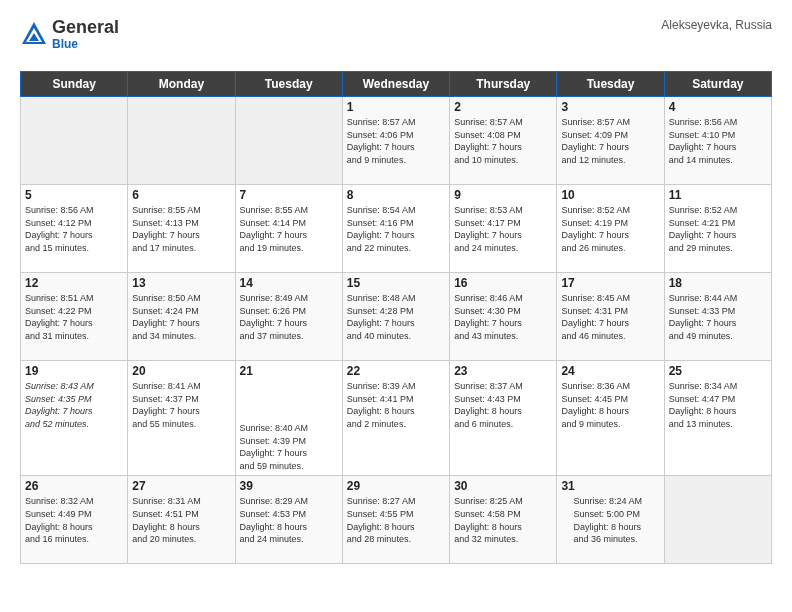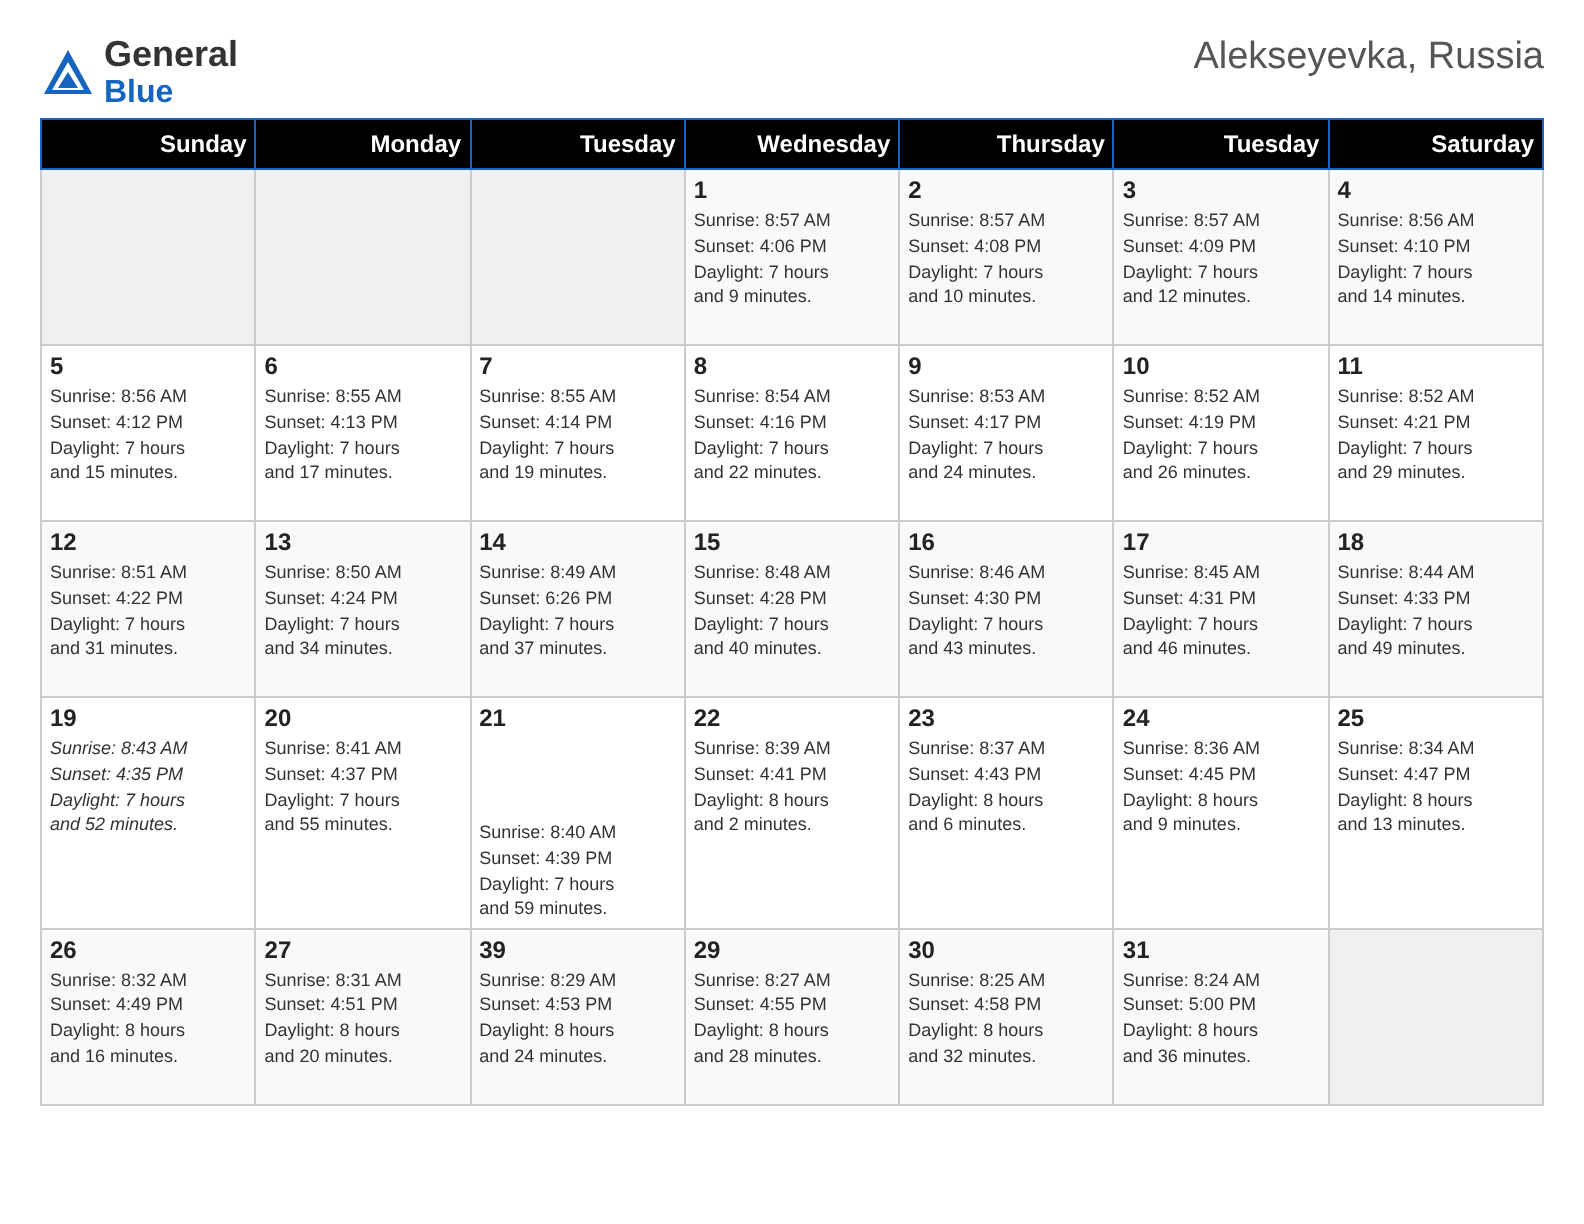--- a/index.html
+++ b/index.html
@@ -12,71 +12,71 @@
     }
     .page {
       width: 792px;
       height: 612px;
       padding: 18px 20px 10px 20px;
     }
     .header {
       display: flex;
       justify-content: space-between;
       align-items: flex-start;
-      margin-bottom: 4px;
+      margin-bottom: 20px;
     }
     .logo {
       display: flex;
       align-items: center;
     }
     .logo-text {
       display: flex;
       flex-direction: column;
       line-height: 1.1;
     }
     .logo-general {
       font-size: 18px;
       font-weight: bold;
       color: #333;
     }
     .logo-blue {
-      font-size: 16px;
+      font-size: 12px;
       font-weight: bold;
       color: #1565c0;
     }
     .logo-icon {
       width: 28px;
       height: 28px;
       margin-right: 4px;
     }
     .title-block {
       text-align: right;
     }
     .month-title {
       font-size: 32px;
       font-weight: bold;
       color: #222;
       line-height: 1.1;
     }
     .location {
-      font-size: 19px;
+      font-size: 12px;
       color: #555;
     }
     .calendar {
       width: 100%;
       border-collapse: collapse;
       table-layout: fixed;
     }
     .calendar th {
-      background: #000000;
+      background: #404040;
       color: #fff;
       font-size: 12px;
       font-weight: bold;
       padding: 5px 4px;
-      text-align: right;
+      text-align: center;
       border: 1px solid #1565c0;
     }
     .calendar td {
       border: 1px solid #ccc;
       vertical-align: top;
       padding: 3px 4px;
       font-size: 9.5px;
       color: #333;
       height: 88px;
       background: #fff;
@@ -354,21 +354,21 @@
           </td>
           <td>
             <span class="day-num">30</span>
             <div class="day-info" style="white-space: pre-line;">Sunrise: 8:25 AM
 Sunset: 4:58 PM
 Daylight: 8 hours
 and 32 minutes.</div>
           </td>
           <td>
             <span class="day-num">31</span>
-            <div class="day-info" style="white-space: pre-line;">Sunrise: 8:24 AM
+            <div class="day-info" style="white-space: pre-line; margin-left: 12px;">Sunrise: 8:24 AM
 Sunset: 5:00 PM
 Daylight: 8 hours
 and 36 minutes.</div>
           </td>
           <td class="empty-cell"></td>
         </tr>
       </tbody>
   </table>
 </div>
 

